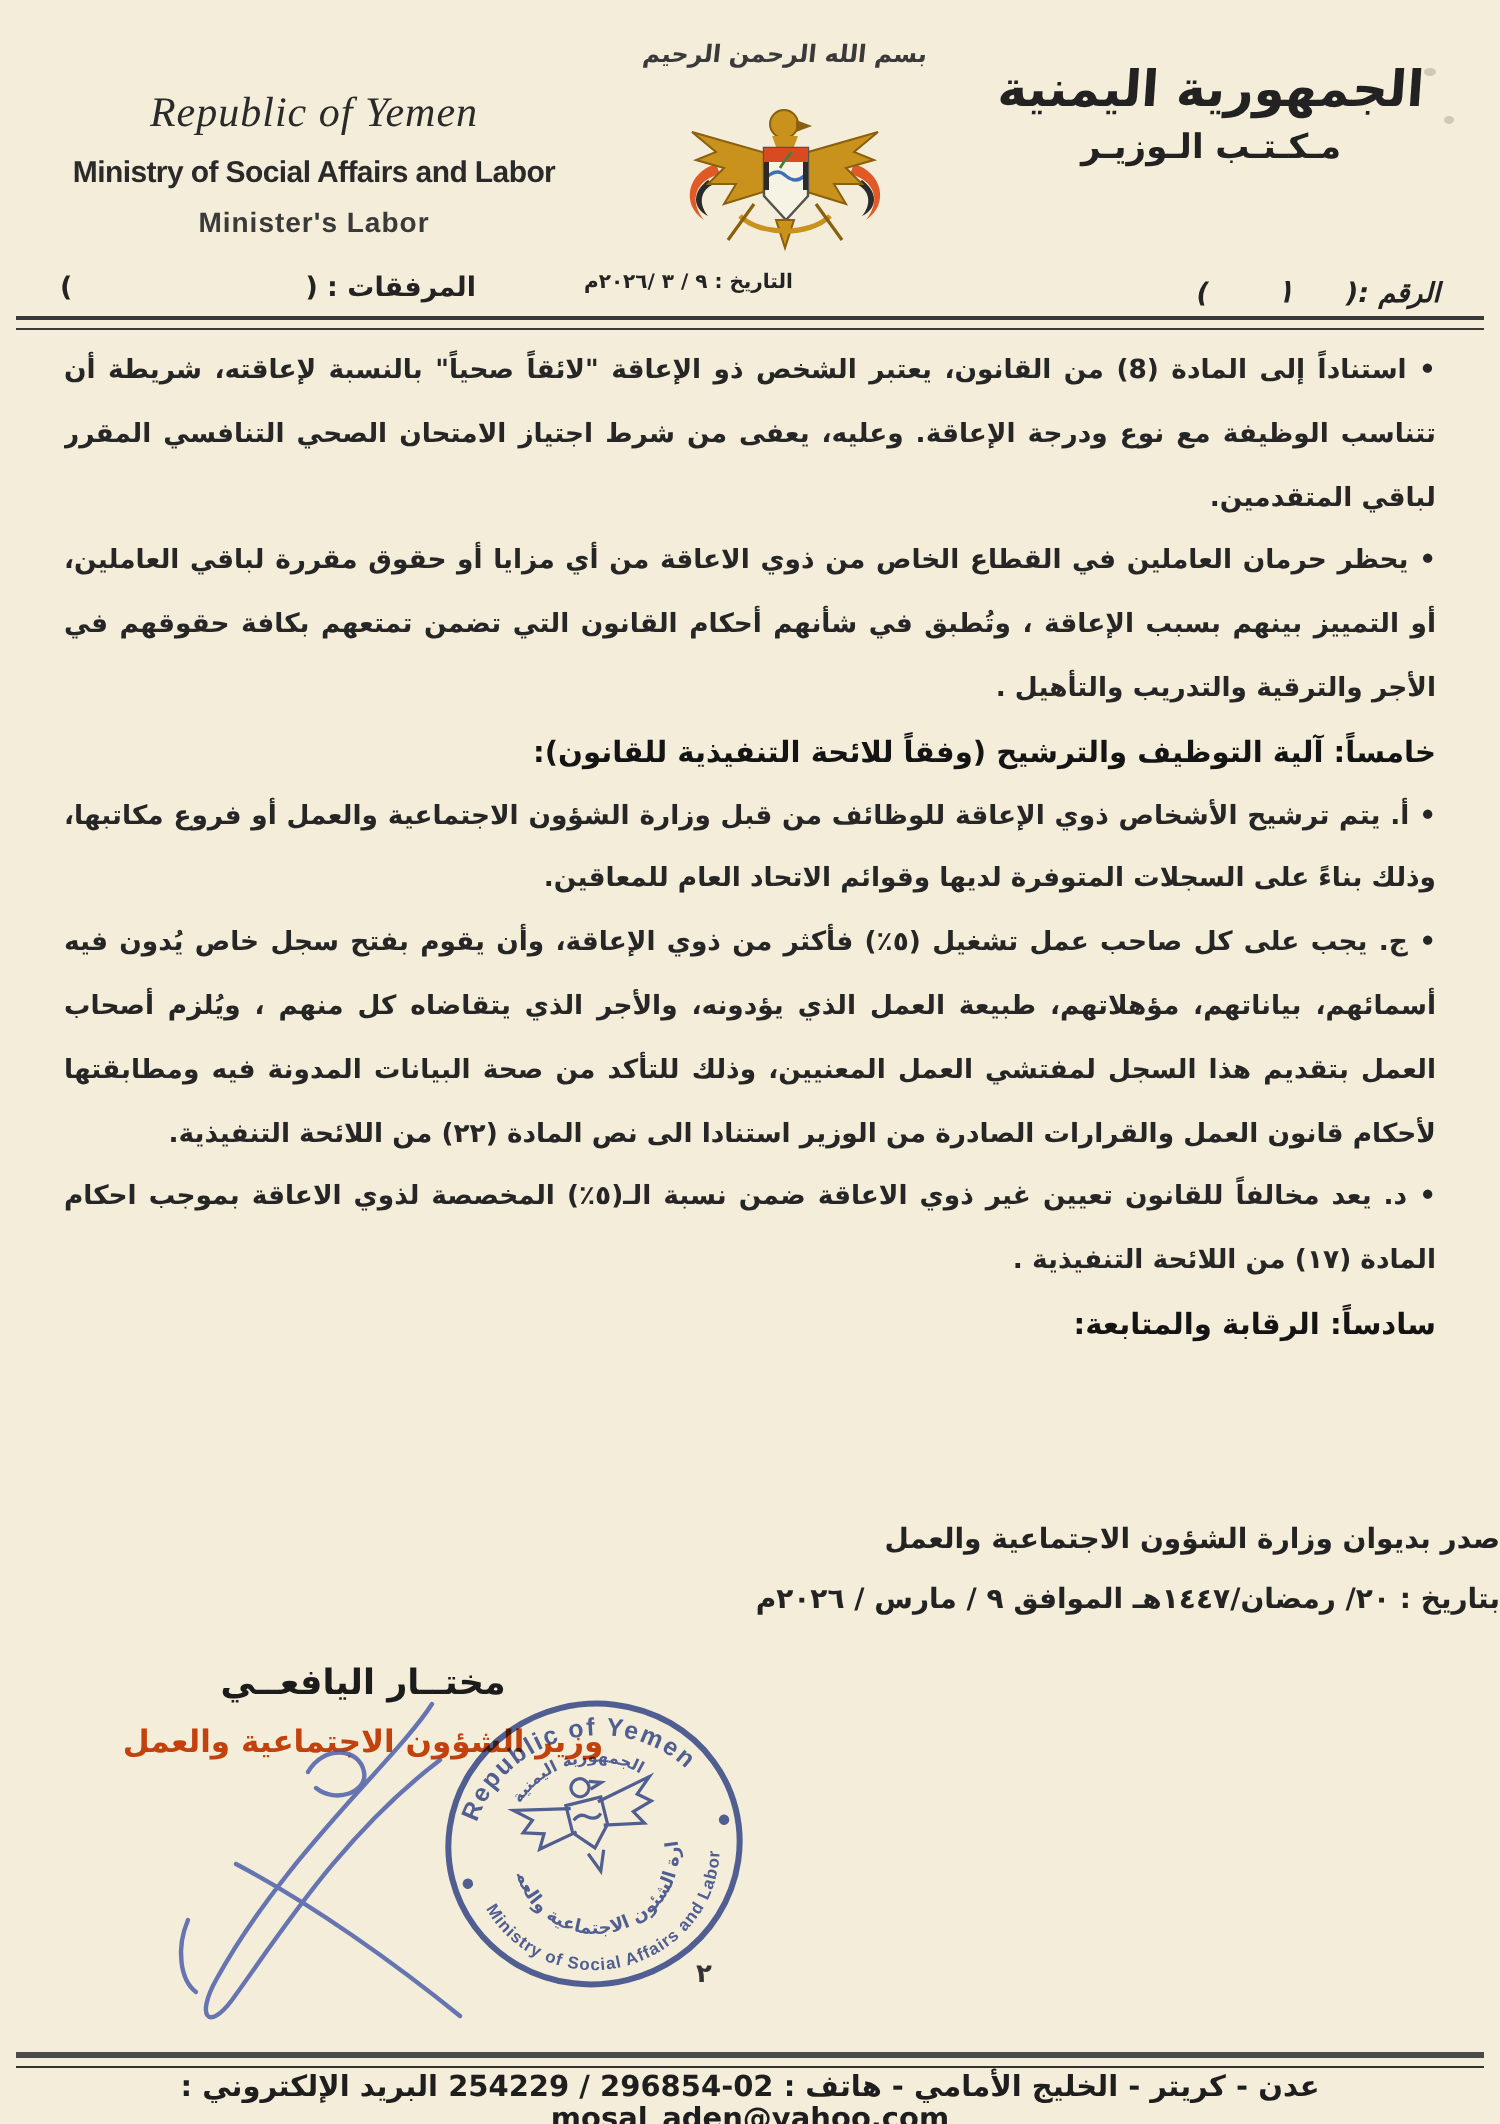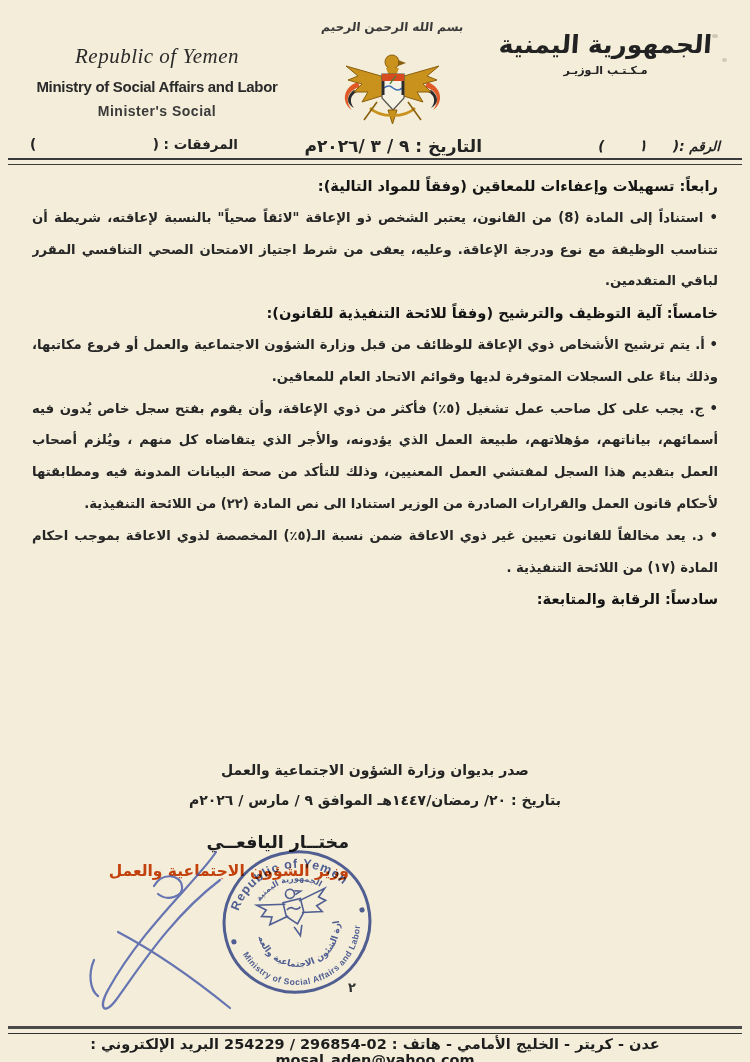--- a/index.html
+++ b/index.html
@@ -9,40 +9,40 @@
     font-family:"DejaVu Sans",sans-serif;color:#232323;
   }
   
   .hdr-en{position:absolute;left:28px;top:44px;width:258px;text-align:center;color:#2a2a2a;}
   .hdr-en .en1{font-family:"Liberation Serif","DejaVu Serif",serif;font-style:italic;font-size:21px;letter-spacing:.5px;}
   .hdr-en .en2{font-family:"Liberation Sans","DejaVu Sans",sans-serif;font-weight:bold;font-size:15px;margin-top:9px;letter-spacing:-.3px;}
   .hdr-en .en3{font-family:"Liberation Sans","DejaVu Sans",sans-serif;font-weight:bold;font-size:14px;margin-top:8px;color:#3a3a3a;letter-spacing:.5px;}
   .hdr-ar{position:absolute;right:12px;top:30px;width:265px;text-align:center;direction:rtl;color:#222;}
   .hdr-ar .ar1{font-size:25px;font-weight:bold;transform:skewX(-4deg);}
   .hdr-ar .ar2{font-size:17px;font-weight:600;margin-top:4px;}
-  .hdr-ar .ar3{font-size:11px;font-weight:bold;margin-top:5px;letter-spacing:1px;}
+  .hdr-ar .ar3{font-size:17px;font-weight:bold;margin-top:5px;letter-spacing:1px;}
   .bismillah{position:absolute;left:320px;top:20px;width:145px;text-align:center;font-size:12px;font-weight:bold;color:#3a3a3a;transform:skewX(-6deg);}
   .emblem{position:absolute;left:330px;top:42px;}
   .meta-ref{position:absolute;right:30px;top:136px;direction:rtl;font-size:13.5px;font-weight:bold;font-style:italic;}
   .meta-ref .val{display:inline-block;margin:0 26px 0 34px;font-size:16px;}
-  .meta-date{position:absolute;left:292px;top:136px;width:190px;direction:rtl;text-align:right;font-size:17px;font-weight:bold;}
+  .meta-date{position:absolute;left:292px;top:136px;width:190px;direction:rtl;text-align:left;font-size:10px;font-weight:bold;}
   .meta-att{position:absolute;left:30px;top:136px;width:208px;direction:rtl;display:flex;justify-content:space-between;font-size:13.5px;font-weight:bold;}
   .rule-top{position:absolute;left:8px;right:8px;top:158px;height:4px;border-top:2.5px solid #3a3a3a;border-bottom:1.5px solid #3a3a3a;}
   
   .body{
     position:absolute;top:170px;right:32px;left:32px;height:588px;overflow:hidden;
     direction:rtl;text-align:justify;font-size:13.2px;font-weight:bold;
     line-height:31.8px;color:#262626;
   }
   .body h2{font-size:14.6px;font-weight:800;margin:0;color:#141414;}
   .body p{margin:0;}
-  .closing-issued{position:absolute;left:0;right:0;top:762px;text-align:center;direction:rtl;font-size:14px;font-weight:bold;}
-  .closing-dated{position:absolute;left:0;right:0;top:792px;text-align:center;direction:rtl;font-size:14px;font-weight:bold;}
+  .closing-issued{position:absolute;left:0;right:0;top:762px;text-align:right;direction:rtl;font-size:14px;font-weight:bold;}
+  .closing-dated{position:absolute;left:0;right:0;top:792px;text-align:right;direction:rtl;font-size:14px;font-weight:bold;}
   
-  .sig{position:absolute;left:14px;top:832px;width:335px;text-align:right;direction:rtl;z-index:2;}
+  .sig{position:absolute;left:14px;top:832px;width:335px;text-align:center;direction:rtl;z-index:2;}
   .sig .name{font-size:17.5px;font-weight:800;color:#1c1c1c;}
   .sig .title{font-size:15.5px;font-weight:800;margin-top:10px;color:#c2410c;}
   .stamp{position:absolute;left:218px;top:846px;z-index:3;opacity:.88;mix-blend-mode:multiply;}
   .handsign{position:absolute;left:58px;top:840px;z-index:4;opacity:.8;}
   .page-num{position:absolute;left:348px;top:980px;font-size:13px;font-weight:bold;color:#333;}
   
   .rule-bottom{position:absolute;left:8px;right:8px;top:1026px;height:4px;border-top:3px solid #4a4a4a;border-bottom:1.5px solid #333;}
   .footer-text{position:absolute;left:0;right:0;top:1036px;text-align:center;direction:rtl;font-size:14.5px;font-weight:bold;color:#1e1e1e;}
   .speck1,.speck2{position:absolute;background:#cfc9b6;border-radius:50%;}
   .speck1{width:6px;height:4px;left:712px;top:34px;}
@@ -52,21 +52,21 @@
 <body>
 
 <div class="page">
 
   <div class="speck1"></div>
   <div class="speck2"></div>
 
   <div class="hdr-en">
     <div class="en1">Republic of Yemen</div>
     <div class="en2">Ministry of Social Affairs and Labor</div>
-    <div class="en3">Minister's Social</div>
+    <div class="en3">Minister's Labor</div>
   </div>
 
   <div class="bismillah">بسم الله الرحمن الرحيم</div>
   <svg class="emblem" width="125" height="100" viewBox="0 0 125 100">
 
     <path d="M28 40 C14 44 10 60 22 68 C14 58 18 48 30 45 Z" fill="#e05a28"></path>
     <path d="M97 40 C111 44 115 60 103 68 C111 58 107 48 95 45 Z" fill="#e05a28"></path>
     <path d="M24 48 C16 54 16 62 24 66 C19 60 20 53 27 50 Z" fill="#2b2b2b"></path>
     <path d="M101 48 C109 54 109 62 101 66 C106 60 105 53 98 50 Z" fill="#2b2b2b"></path>
 
@@ -99,22 +99,22 @@
   </div>
   <div class="meta-date">التاريخ : ٩ / ٣ /٢٠٢٦م</div>
   <div class="meta-att">
     <span>المرفقات : (</span>
     <span>)</span>
   </div>
   <div class="rule-top"></div>
 
   <main class="body">
     <section>
-      <h2>رابعاً: تسهيلات وإعفاءات للمعاقين (وفقاً للمواد التالية):</h2>
       <p>• استناداً إلى المادة (8) من القانون، يعتبر الشخص ذو الإعاقة "لائقاً صحياً" بالنسبة لإعاقته، شريطة أن تتناسب الوظيفة مع نوع ودرجة الإعاقة. وعليه، يعفى من شرط اجتياز الامتحان الصحي التنافسي المقرر لباقي المتقدمين.</p>
+      <p>• يحظر حرمان العاملين في القطاع الخاص من ذوي الاعاقة من أي مزايا أو حقوق مقررة لباقي العاملين، أو التمييز بينهم بسبب الإعاقة ، وتُطبق في شأنهم أحكام القانون التي تضمن تمتعهم بكافة حقوقهم في الأجر والترقية والتدريب والتأهيل .</p>
     </section>
     <section>
       <h2>خامساً: آلية التوظيف والترشيح (وفقاً للائحة التنفيذية للقانون):</h2>
       <p>• أ. يتم ترشيح الأشخاص ذوي الإعاقة للوظائف من قبل وزارة الشؤون الاجتماعية والعمل أو فروع مكاتبها، وذلك بناءً على السجلات المتوفرة لديها وقوائم الاتحاد العام للمعاقين.</p>
       <p>• ج. يجب على كل صاحب عمل تشغيل (٥٪) فأكثر من ذوي الإعاقة، وأن يقوم بفتح سجل خاص يُدون فيه أسمائهم، بياناتهم، مؤهلاتهم، طبيعة العمل الذي يؤدونه، والأجر الذي يتقاضاه كل منهم ، ويُلزم أصحاب العمل بتقديم هذا السجل لمفتشي العمل المعنيين، وذلك للتأكد من صحة البيانات المدونة فيه ومطابقتها لأحكام قانون العمل والقرارات الصادرة من الوزير استنادا الى نص المادة (٢٢) من اللائحة التنفيذية.</p>
       <p>• د. يعد مخالفاً للقانون تعيين غير ذوي الاعاقة ضمن نسبة الـ(٥٪) المخصصة لذوي الاعاقة بموجب احكام المادة (١٧) من اللائحة التنفيذية .</p>
     </section>
     <section>
       <h2>سادساً: الرقابة والمتابعة:</h2>
 

